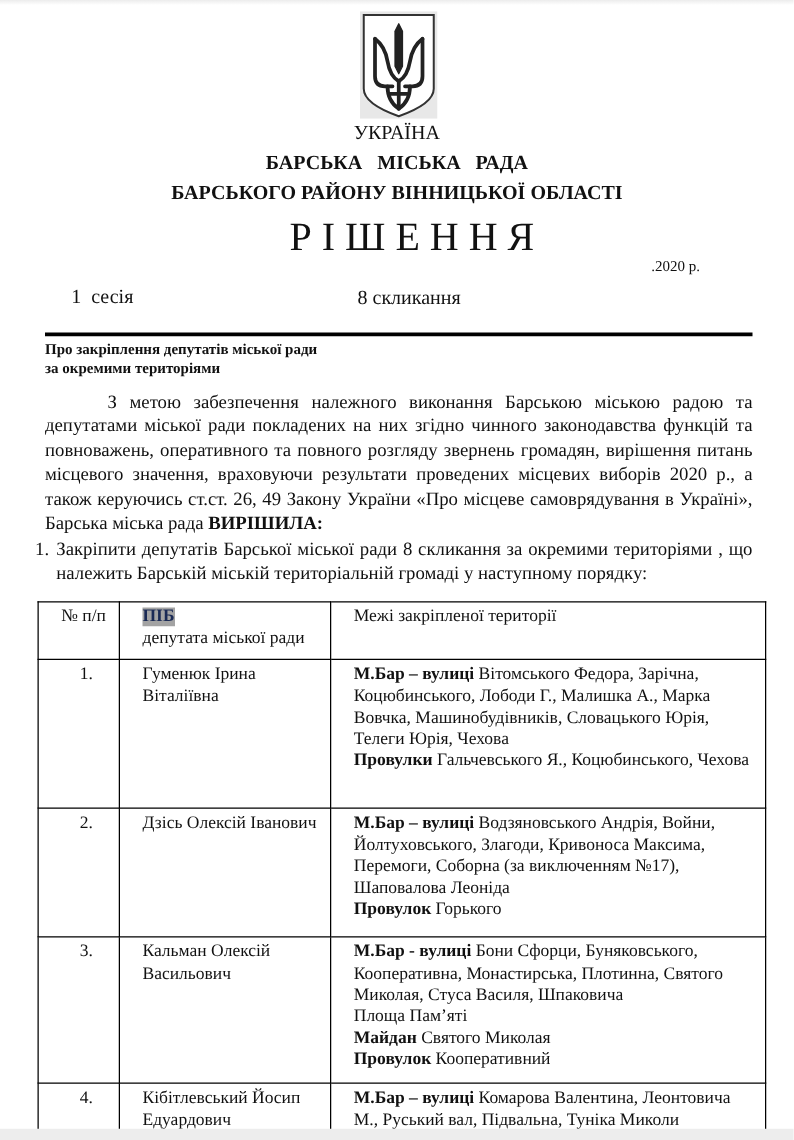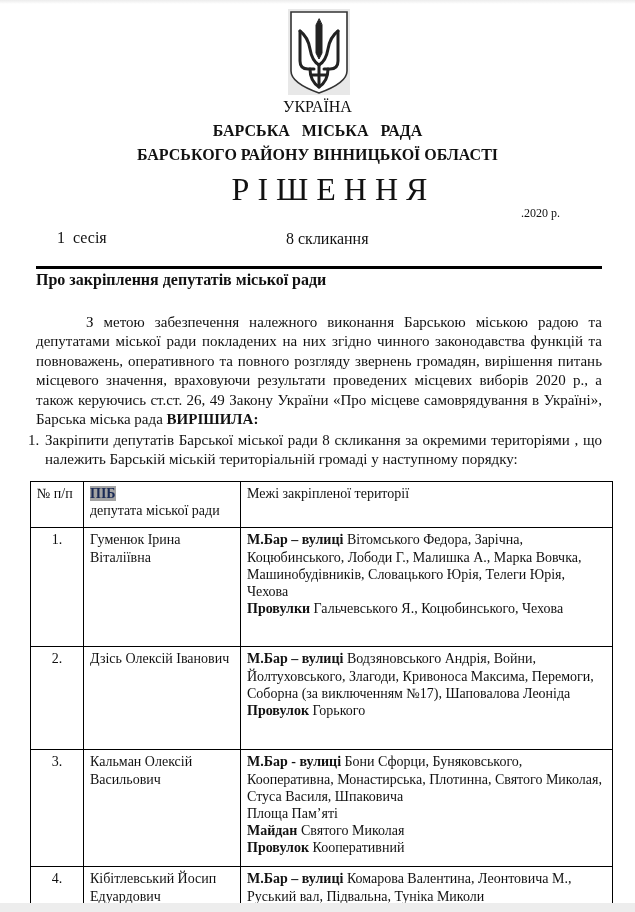--- a/index.html
+++ b/index.html
@@ -43,21 +43,21 @@
       position: absolute; left: 57px; top: 229px; font-size: 16px; word-spacing: 4px;
     }
     .convocation {
       position: absolute; left: 286px; top: 230px; font-size: 16px;
     }
     .rule {
       position: absolute; left: 36px; top: 266px; width: 566px; height: 3px;
       background: #000;
     }
     .subject {
-      position: absolute; left: 36px; top: 272px; font-size: 16px; font-weight: bold;
+      position: absolute; left: 36px; top: 272px; font-size: 12px; font-weight: bold;
       line-height: 15px;
     }
     .preamble {
       position: absolute; left: 36px; top: 313px; width: 566px;
       font-size: 15px; line-height: 19.4px; text-align: justify;
     }
     .preamble .indent { display: inline-block; width: 50px; }
     .preamble b { font-weight: bold; }
     .item {
       position: absolute; left: 28px; top: 431px; width: 574px;
@@ -70,21 +70,21 @@
       position: absolute;
       left: 30px; top: 481px;
       width: 583px;
       border-collapse: collapse;
       font-size: 14px;
       line-height: 17.2px;
     }
     table.territories td, table.territories th {
       border: 1.6px solid #000;
       vertical-align: top;
-      padding: 3px 6px 8px 6px;
+      padding: 3px 6px 8px 18px;
       font-weight: normal;
       text-align: left;
     }
     .col-num { width: 40px; text-align: center !important; }
     .col-name { width: 144px; }
     .col-bounds { }
     th .hl {
       background: #a3a3a3;
       color: #1a2a55;
       font-weight: bold;
@@ -125,20 +125,21 @@
 <div class="center-line decision-title">РІШЕННЯ</div>
 
 <div class="date">.2020 р.</div>
 <div class="session">1  сесія</div>
 <div class="convocation">8 скликання</div>
 
 <div class="rule"></div>
 
 <div class="subject">
   <span class="line">Про закріплення депутатів міської ради</span>
+  <span class="line">за окремими територіями</span>
 </div>
 
 <div class="preamble"><span class="indent"></span><span>З метою забезпечення належного виконання Барською міською радою та депутатами міської ради покладених на них згідно чинного законодавства функцій та повноважень, оперативного та повного розгляду звернень громадян, вирішення питань місцевого значення, враховуючи результати проведених місцевих виборів 2020 р., а також керуючись ст.ст. 26, 49 Закону України «Про місцеве самоврядування в Україні»,  Барська міська рада </span><b>ВИРІШИЛА:</b></div>
 
 <div class="item">
   <span class="num">1.</span>
   <span class="txt">Закріпити депутатів Барської міської ради 8 скликання за окремими територіями , що належить Барській міській територіальній громаді у  наступному порядку:</span>
 </div>
 
 <table class="territories">

